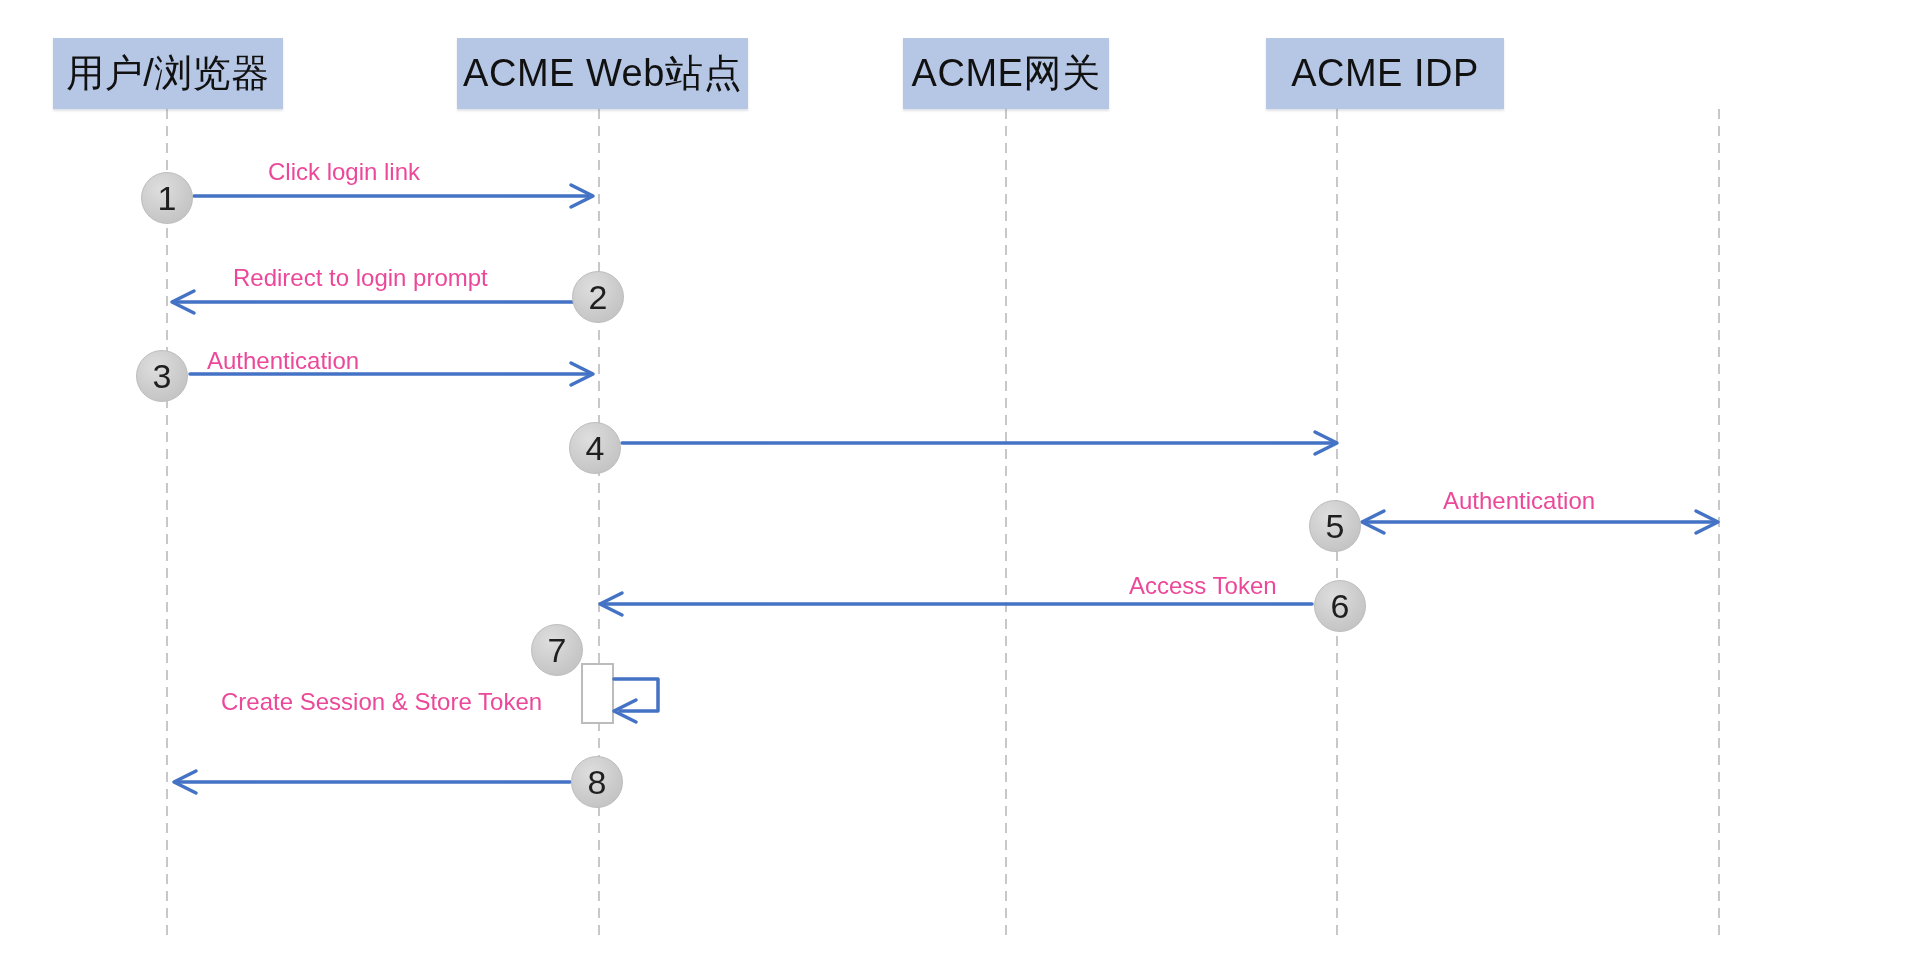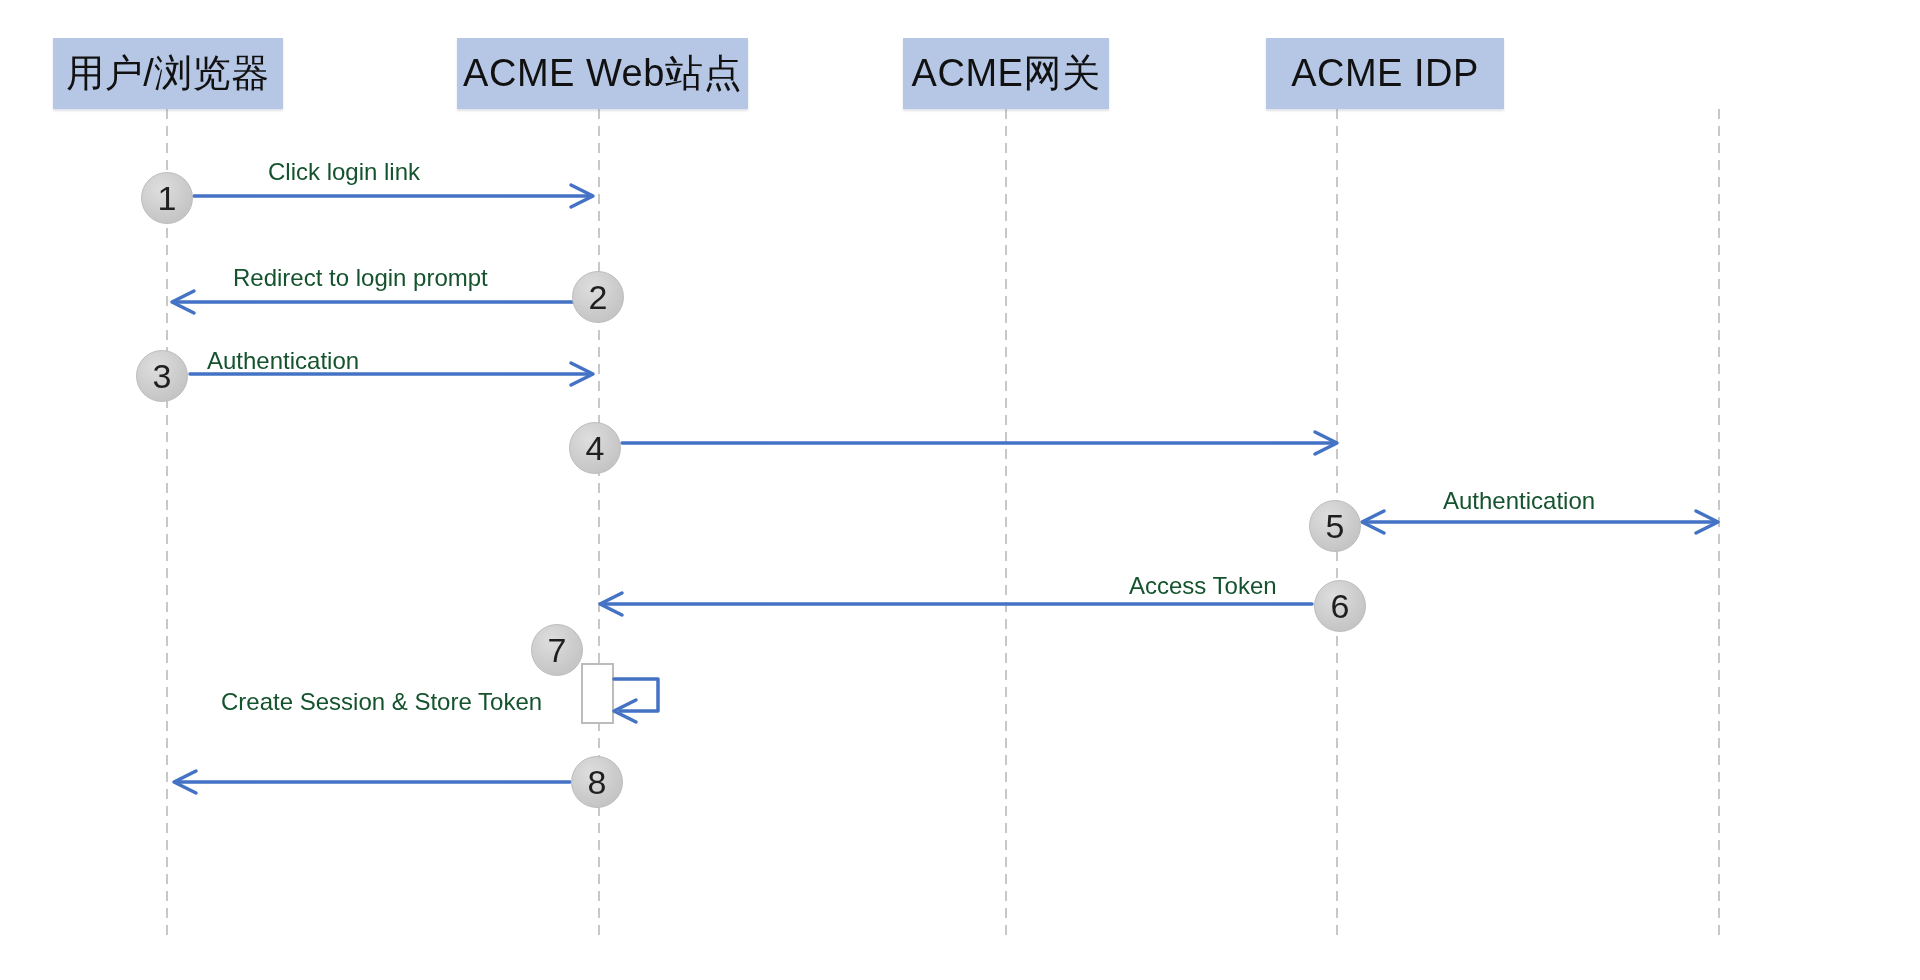--- a/index.html
+++ b/index.html
@@ -16,21 +16,21 @@
     box-shadow:0 2px 2px rgba(130,140,160,0.25);
   }
   .badge {
     position:absolute; width:52px; height:52px; border-radius:50%;
     background:radial-gradient(circle at 38% 32%, #dedede 0%, #cbcbcb 55%, #bdbdbd 100%);
     border:1px solid #bdbdbd; box-sizing:border-box;
     display:flex; align-items:center; justify-content:center;
     font-size:34px; color:#1f1f1f;
   }
   .msg-label {
-    position:absolute; font-size:24px; color:#14532d; white-space:pre;
+    position:absolute; font-size:24px; color:#ec4899; white-space:pre;
   }
 </style>
 </head>
 <body>
 
 <div class="canvas">
 
   <svg class="overlay" viewBox="0 0 1920 980">
     <g stroke="#c8c8c8" stroke-width="2" stroke-dasharray="10 7">
       <line x1="167" y1="109" x2="167" y2="942"></line>

